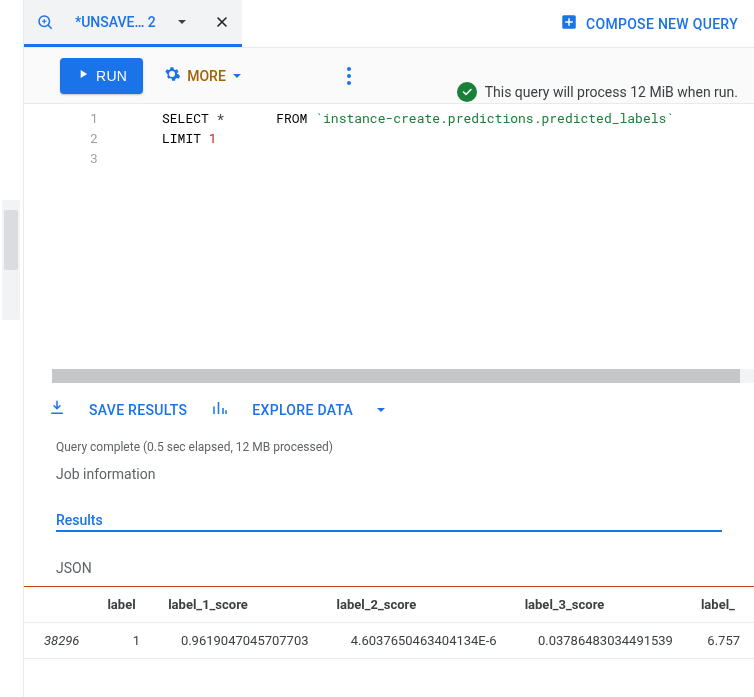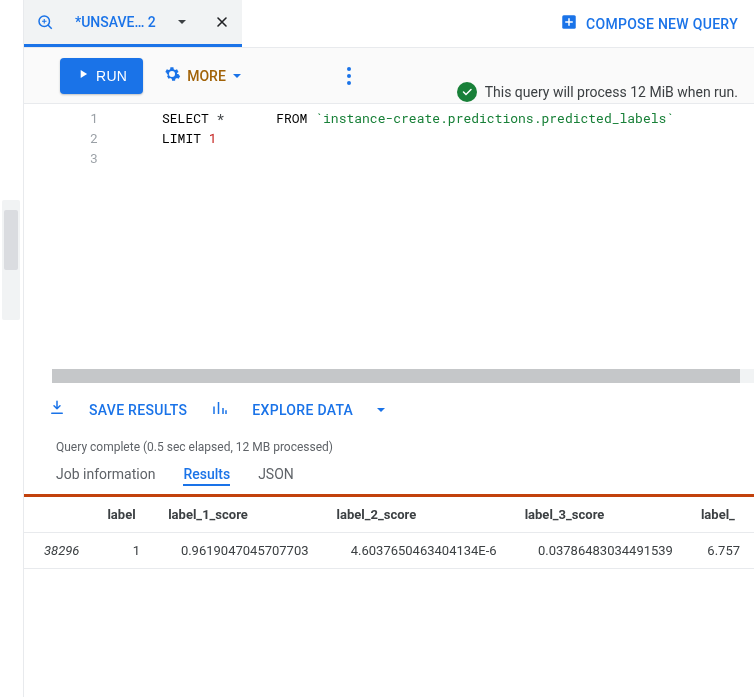--- a/index.html
+++ b/index.html
@@ -205,33 +205,34 @@
       color: #5f6368;
       padding: 12px 16px 12px 32px;
       font-size: 12px;
     }
     .result-tabs {
       display: flex;
       gap: 28px;
       padding: 0 32px 8px 32px;
       color: #5f6368;
       font-size: 14px;
+      flex-direction: column;
     }
     .result-tab {
       cursor: pointer;
       padding-bottom: 2px;
     }
     .result-tab.active {
       color: #1a73e8;
       font-weight: 500;
       border-bottom: 2px solid #1a73e8;
     }
     .table-wrap {
       overflow-x: hidden;
-      border-top: 3px solid #c2410c;
+      border-top: 1px solid #c2410c;
     }
     table {
       border-collapse: collapse;
       font-size: 13px;
       width: 100%;
     }
     th {
       text-align: left;
       font-weight: 700;
       padding: 10px 14px;

